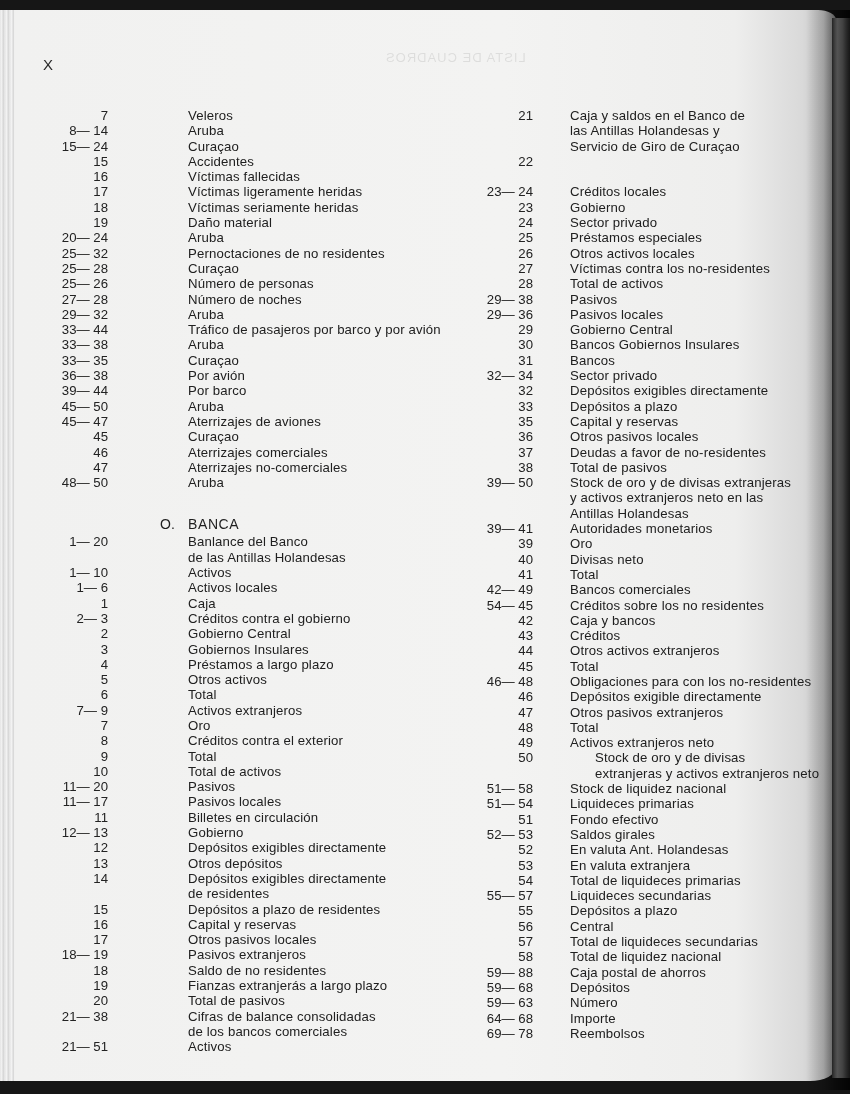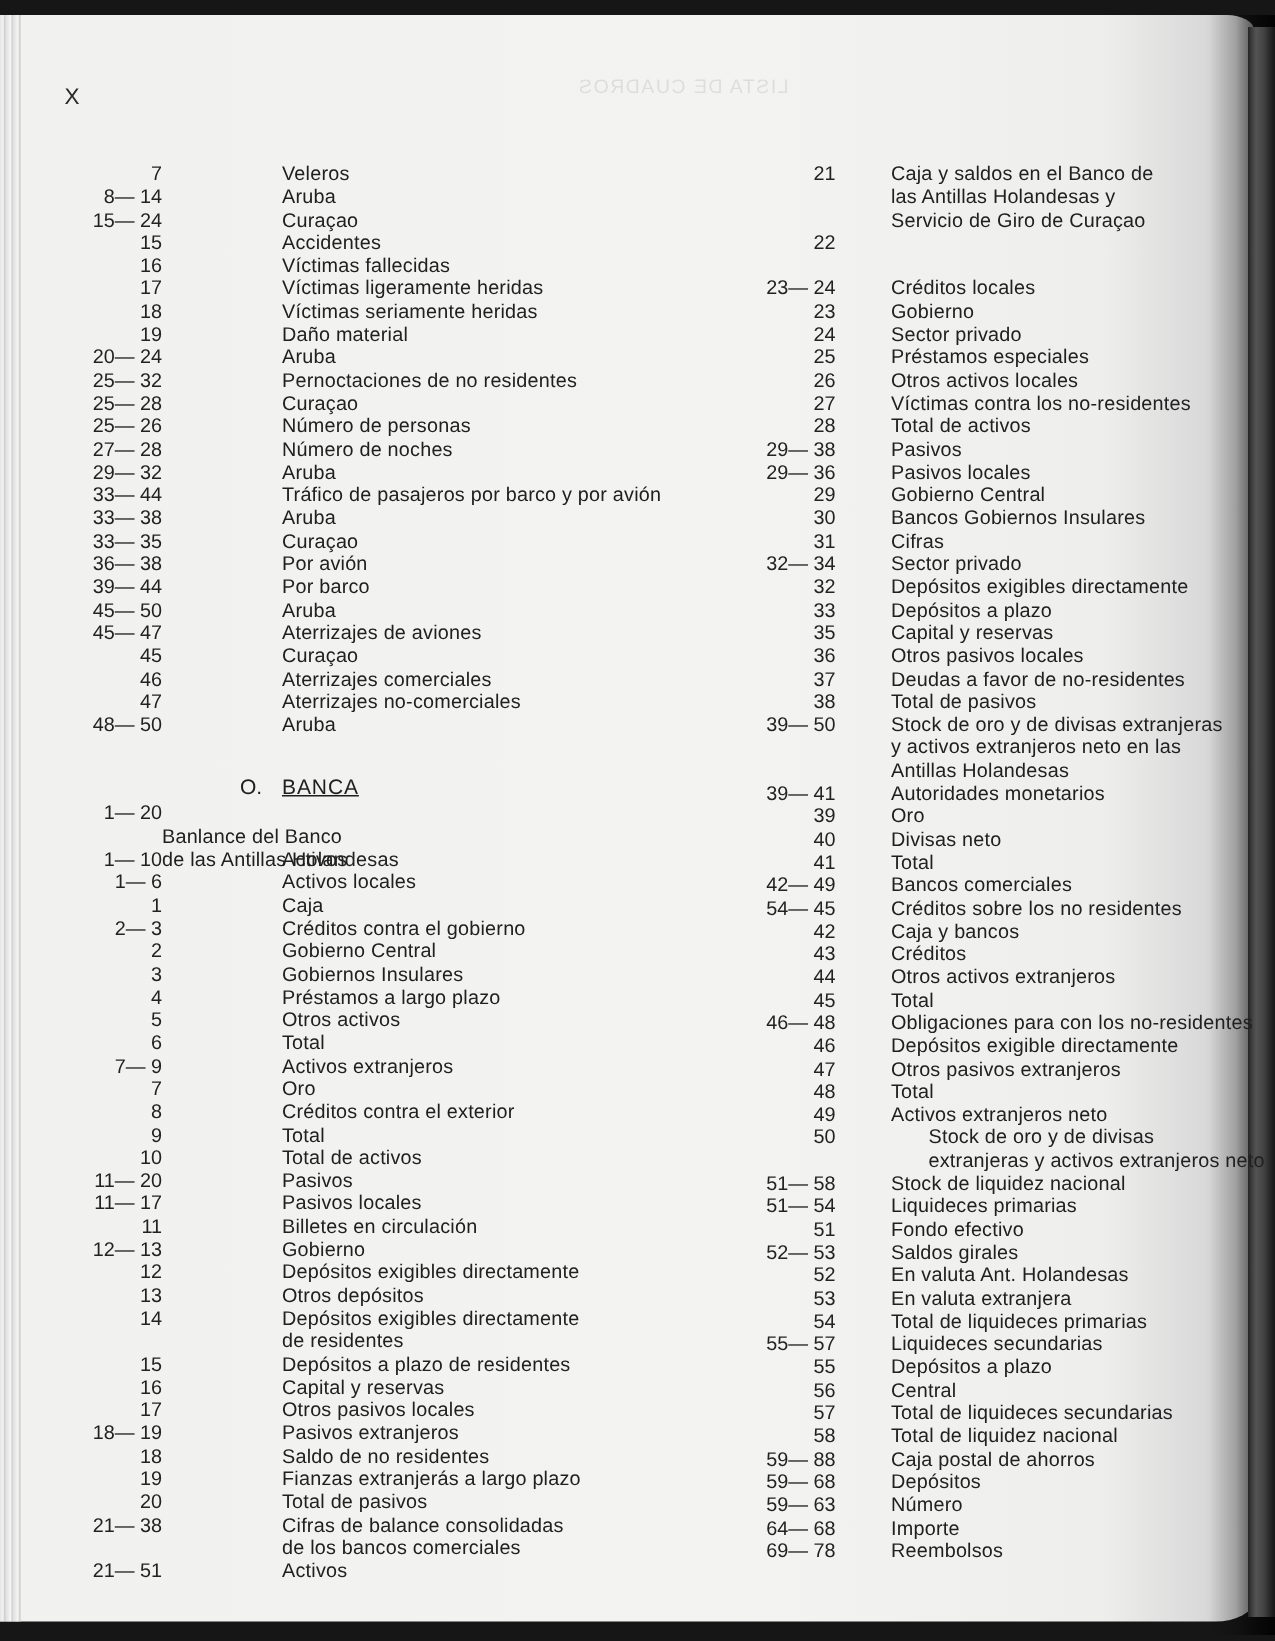--- a/index.html
+++ b/index.html
@@ -29,35 +29,35 @@
       position: absolute; color: rgba(0,0,0,.09); font-size: 13px; letter-spacing: 1px;
       transform: scaleX(-1); white-space: nowrap;
     }
 
     .page-number {
       position: absolute; left: 43px; top: 56px; font-size: 15px; font-weight: 400; color: #2a2a2a;
     }
 
     .col { position: absolute; top: 108px; }
     .col-left { left: 28px; width: 440px; }
-    .col-right { left: 490px; width: 340px; }
+    .col-right { left: 466px; width: 340px; }
 
     .row { display: flex; line-height: 15.3px; height: 15.3px; font-size: 13.2px; white-space: nowrap; }
     .row.wrap2 { height: auto; }
     .num { flex: none; text-align: right; padding-right: 0; font-weight: 400; color: #222; }
     .col-left .num { width: 80px; }
     .col-right .num { width: 67px; }
     .label { flex: none; color: #202020; letter-spacing: .15px; }
     .col-left .label { margin-left: 80px; }
     .col-right .label { margin-left: 37px; }
     .label .line { display: block; }
 
     .section-heading { display: flex; height: 22px; align-items: flex-end; font-size: 14px; margin-top: 20px; margin-bottom: 2px; }
     .section-letter { margin-left: 132px; width: 28px; }
-    .section-title { letter-spacing: .6px; text-decoration: underline; }
+    .section-title { letter-spacing: .6px; }
   </style>
 </head>
 <body>
 
 <div class="page"></div>
 <div class="page-edge-left"></div>
 <div class="next-page"></div>
 <div class="spine-shadow"></div>
 
 <div class="bleed" style="left:385px; top:50px;">LISTA DE CUADROS</div>
@@ -165,21 +165,21 @@
       <div class="row">
         <span class="num">48— 50</span>
         <span class="label">Aruba</span>
       </div>
     </div>
   <div class="section-heading">
     <span class="section-letter">O.</span>
     <span class="section-title">BANCA</span>
   </div>
   <div id="left-banca">
-      <div class="row wrap2" style="height: 30.6px; flex-direction: column;">
+      <div class="row wrap2" style="height: 30.6px;">
         <span class="num">1— 20</span>
         <span class="label">
           <span class="line">Banlance del Banco</span>
           <span class="line">de las Antillas Holandesas</span>
         </span>
       </div>
       <div class="row">
         <span class="num">1— 10</span>
         <span class="label">
           <span class="line">Activos</span>
@@ -439,21 +439,21 @@
       </div>
       <div class="row">
         <span class="num">30</span>
         <span class="label">
           <span class="line">Bancos Gobiernos Insulares</span>
         </span>
       </div>
       <div class="row">
         <span class="num">31</span>
         <span class="label">
-          <span class="line">Cifras</span>
+          <span class="line">Bancos</span>
         </span>
       </div>
       <div class="row">
         <span class="num">32— 34</span>
         <span class="label">
           <span class="line">Sector privado</span>
         </span>
       </div>
       <div class="row">
         <span class="num">32</span>

